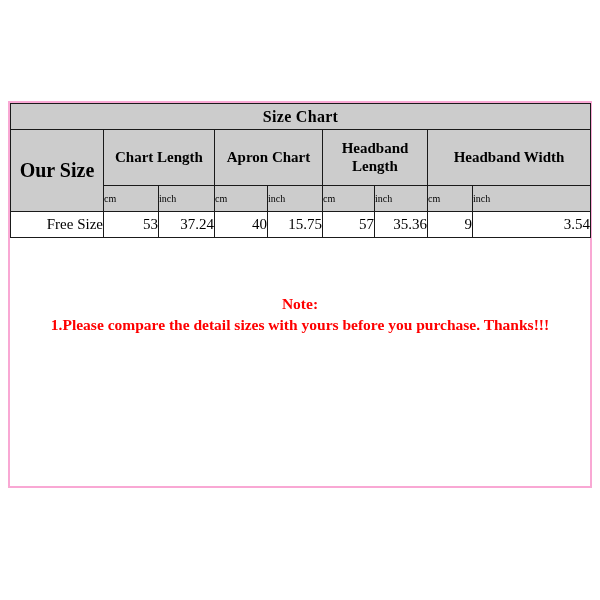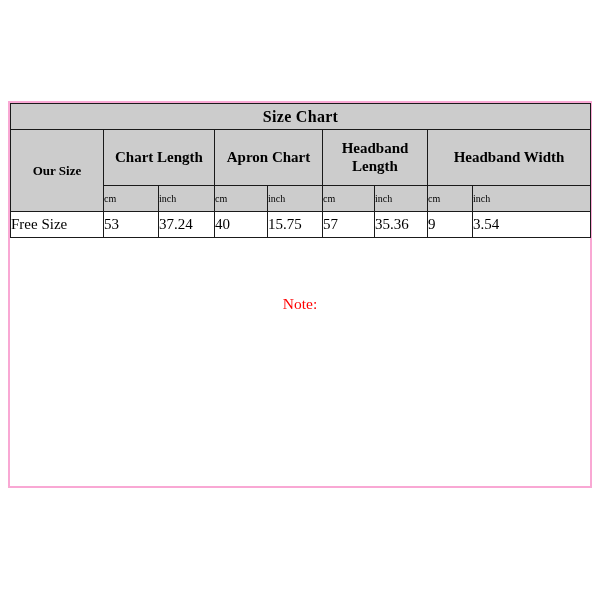--- a/index.html
+++ b/index.html
@@ -59,60 +59,61 @@
     font-weight: bold;
     font-size: 15px;
     background: #cccccc;
     line-height: 1.18;
     padding: 0 2px;
   }
   .oursize-head {
     text-align: center;
     vertical-align: middle;
     font-weight: bold;
-    font-size: 13px;
+    font-size: 20px;
     background: #cccccc;
   }
 
   
   .unit-head {
     height: 25px;
     text-align: left;
     vertical-align: middle;
     font-size: 10px;
     font-weight: normal;
     background: #cccccc;
     padding-left: 4px;
   }
 
   
   .data-row td {
     height: 25px;
     background: #ffffff;
-    text-align: left;
+    text-align: right;
     vertical-align: middle;
     font-size: 15px;
     font-weight: normal;
   }
 
   
   .note-block {
     flex: 1;
     background: #ffffff;
     text-align: center;
     color: #fe0000;
     font-size: 15.5px;
     line-height: 21px;
     padding-top: 55px;
     box-sizing: border-box;
   }
   .note-line {
     display: block;
     padding: 0 8px;
     white-space: nowrap;
+    font-weight: bold;
   }
   .note-line.wrap {
     white-space: normal;
   }
 </style>
 </head>
 <body>
 
 <div class="sheet">
 
@@ -161,15 +162,16 @@
         <td>57</td>
         <td>35.36</td>
         <td>9</td>
         <td>3.54</td>
       </tr>
     </tbody>
   </table>
 
   <div class="note-block">
     <span class="note-line">Note:</span>
+    <span class="note-line">1.Please compare the detail sizes with yours before you purchase. Thanks!!!</span>
   </div>
 
 </div>
 
 </body></html>

